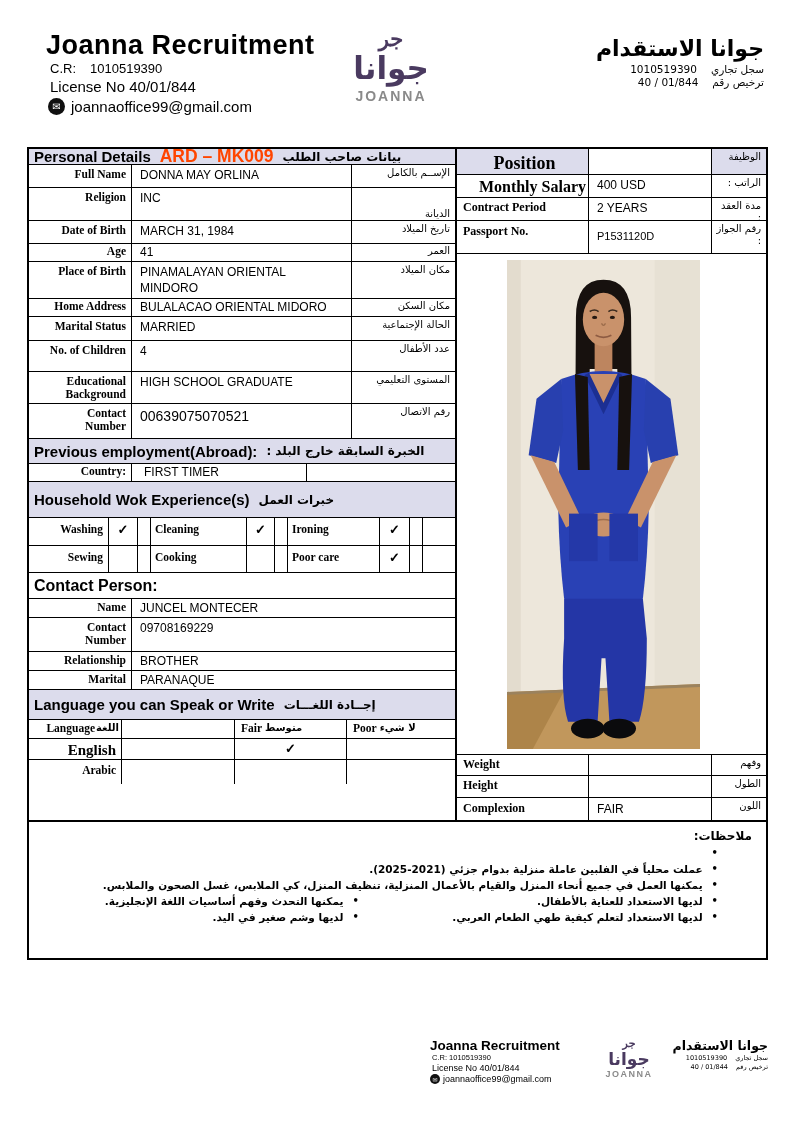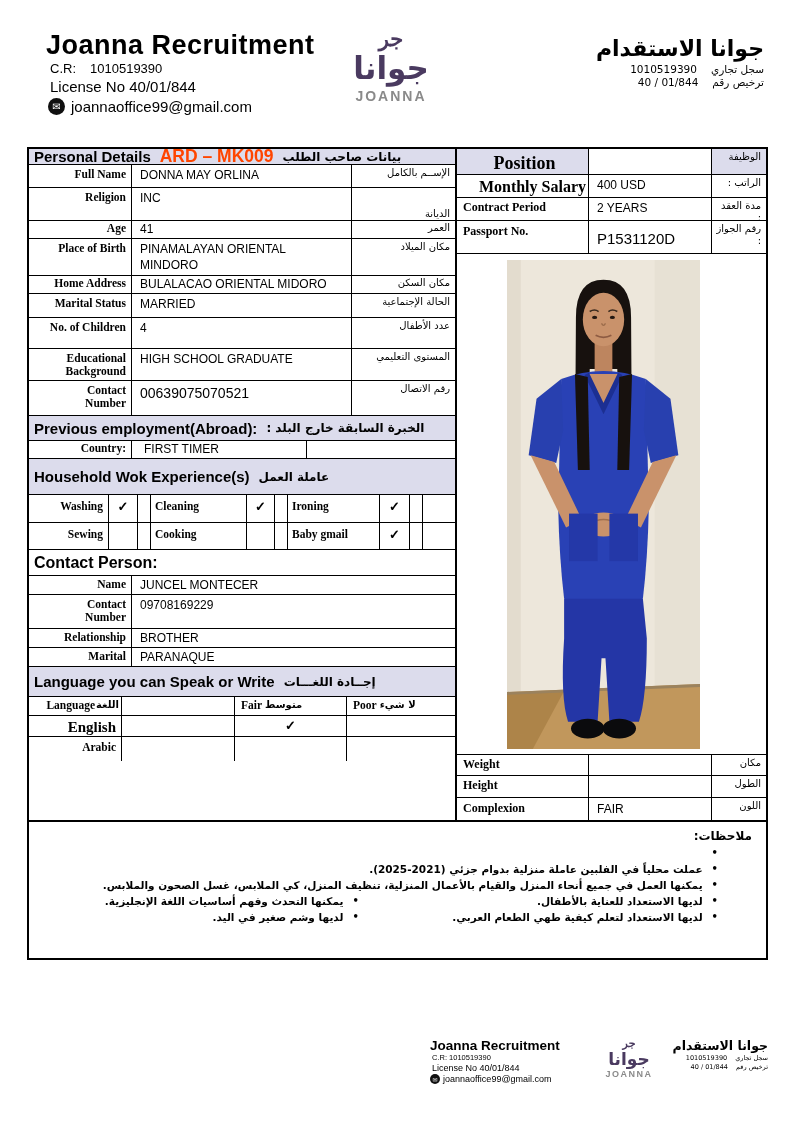--- a/index.html
+++ b/index.html
@@ -140,20 +140,25 @@
         <div class="row r3" style="height:23px">
           <div class="cell cl">Full Name</div>
           <div class="cell cv">DONNA MAY ORLINA</div>
           <div class="cell ca endc">الإســم بالكامل</div>
         </div>
         <div class="row r3" style="height:33px">
           <div class="cell cl">Religion</div>
           <div class="cell cv">INC</div>
           <div class="cell ca endc bottom">الديانة</div>
         </div>
+        <div class="row r3" style="height:23px">
+          <div class="cell cl">Date of Birth</div>
+          <div class="cell cv">MARCH 31, 1984</div>
+          <div class="cell ca endc">تاريخ الميلاد</div>
+        </div>
         <div class="row r3" style="height:18px">
           <div class="cell cl" style="padding-top:1px">Age</div>
           <div class="cell cv" style="padding-top:1px">41</div>
           <div class="cell ca endc" style="padding-top:1px">العمر</div>
         </div>
         <div class="row r3" style="height:37px">
           <div class="cell cl">Place of Birth</div>
           <div class="cell cv">PINAMALAYAN ORIENTAL MINDORO</div>
           <div class="cell ca endc">مكان الميلاد</div>
         </div>
@@ -188,42 +193,42 @@
           <span class="sec-ar">الخبرة السابقة خارج البلد :</span>
         </div>
         <div class="row rprev" style="height:18px">
           <div class="cell cl" style="padding-top:1px">Country:</div>
           <div class="cell cv" style="padding:1px 12px 0 12px">FIRST TIMER</div>
           <div class="cell endc"></div>
         </div>
 
         <div class="sec" style="height:36px">
           <span class="sec-en">Household Wok Experience(s)</span>
-          <span class="sec-ar">عاملة العمل</span>
+          <span class="sec-ar">خبرات العمل</span>
         </div>
         <div class="row rhh" style="height:28px">
           <div class="cell cl" style="padding-top:5px">Washing</div>
           <div class="cell chk" style="padding-top:4px">✓</div>
           <div class="cell"></div>
           <div class="cell cl" style="text-align:left;padding:5px 2px 0 7px">Cleaning</div>
           <div class="cell chk" style="padding-top:4px">✓</div>
           <div class="cell"></div>
           <div class="cell cl" style="text-align:left;padding:5px 2px 0 7px">Ironing</div>
           <div class="cell chk" style="padding-top:4px">✓</div>
           <div class="cell"></div>
           <div class="cell endc" style="border-right:none"></div>
         </div>
         <div class="row rhh" style="height:27px">
           <div class="cell cl" style="padding-top:5px">Sewing</div>
           <div class="cell chk" style="padding-top:4px"></div>
           <div class="cell"></div>
           <div class="cell cl" style="text-align:left;padding:5px 2px 0 7px">Cooking</div>
           <div class="cell chk" style="padding-top:4px"></div>
           <div class="cell"></div>
-          <div class="cell cl" style="text-align:left;padding:5px 2px 0 7px">Baby gmail</div>
+          <div class="cell cl" style="text-align:left;padding:5px 2px 0 7px">Poor care</div>
           <div class="cell chk" style="padding-top:4px">✓</div>
           <div class="cell"></div>
           <div class="cell endc" style="border-right:none"></div>
         </div>
 
         <div class="sec white" style="height:26px">
           <span class="sec-en" style="font-size:16px">Contact Person:</span>
         </div>
         <div class="row rcp" style="height:19px">
           <div class="cell cl" style="padding-top:2px">Name</div>
@@ -286,21 +291,21 @@
           <div class="cell cv">400 USD</div>
           <div class="cell ca endc">الراتب  :</div>
         </div>
         <div class="row rr" style="height:23px">
           <div class="cell cl" style="text-align:left;font-size:12px;padding:3px 2px 0 6px">Contract Period</div>
           <div class="cell cv">2 YEARS</div>
           <div class="cell ca endc">مدة العقد :</div>
         </div>
         <div class="row rr" style="height:33px">
           <div class="cell cl" style="text-align:left;font-size:12px;padding:4px 2px 0 6px">Passport No.</div>
-          <div class="cell cv" style="font-size:15px;padding-top:8px">P1531120D</div>
+          <div class="cell cv" style="font-size:11px;padding-top:8px">P1531120D</div>
           <div class="cell ca endc">رقم الجواز :</div>
         </div>
 
         <div class="photo-row">
           <div class="photo">
             <svg viewBox="0 0 196 494" preserveAspectRatio="none">
               <rect x="0" y="0" width="196" height="494" fill="#EDE7DB"></rect>
               <rect x="150" y="0" width="46" height="494" fill="#E7E1D4"></rect>
               <rect x="0" y="0" width="14" height="494" fill="#E3DCCE"></rect>
               <path d="M0,436 L196,428 L196,494 L0,494 Z" fill="#C1975C"></path>
@@ -341,21 +346,21 @@
 
               <ellipse cx="82" cy="473" rx="17" ry="10" fill="#0B0B0D"></ellipse>
               <ellipse cx="114" cy="473" rx="17" ry="10" fill="#0B0B0D"></ellipse>
             </svg>
           </div>
         </div>
 
         <div class="row rr" style="height:21px">
           <div class="cell cl" style="text-align:left;font-size:12px;padding:3px 2px 0 6px">Weight</div>
           <div class="cell cv"></div>
-          <div class="cell ca endc">مكان</div>
+          <div class="cell ca endc">وفهم</div>
         </div>
         <div class="row rr" style="height:22px">
           <div class="cell cl" style="text-align:left;font-size:12px;padding:3px 2px 0 6px">Height</div>
           <div class="cell cv"></div>
           <div class="cell ca endc">الطول</div>
         </div>
         <div class="row rr last" style="height:22px">
           <div class="cell cl" style="text-align:left;font-size:12px;padding:4px 2px 0 6px">Complexion</div>
           <div class="cell cv" style="padding-top:4px">FAIR</div>
           <div class="cell ca endc">اللون</div>

